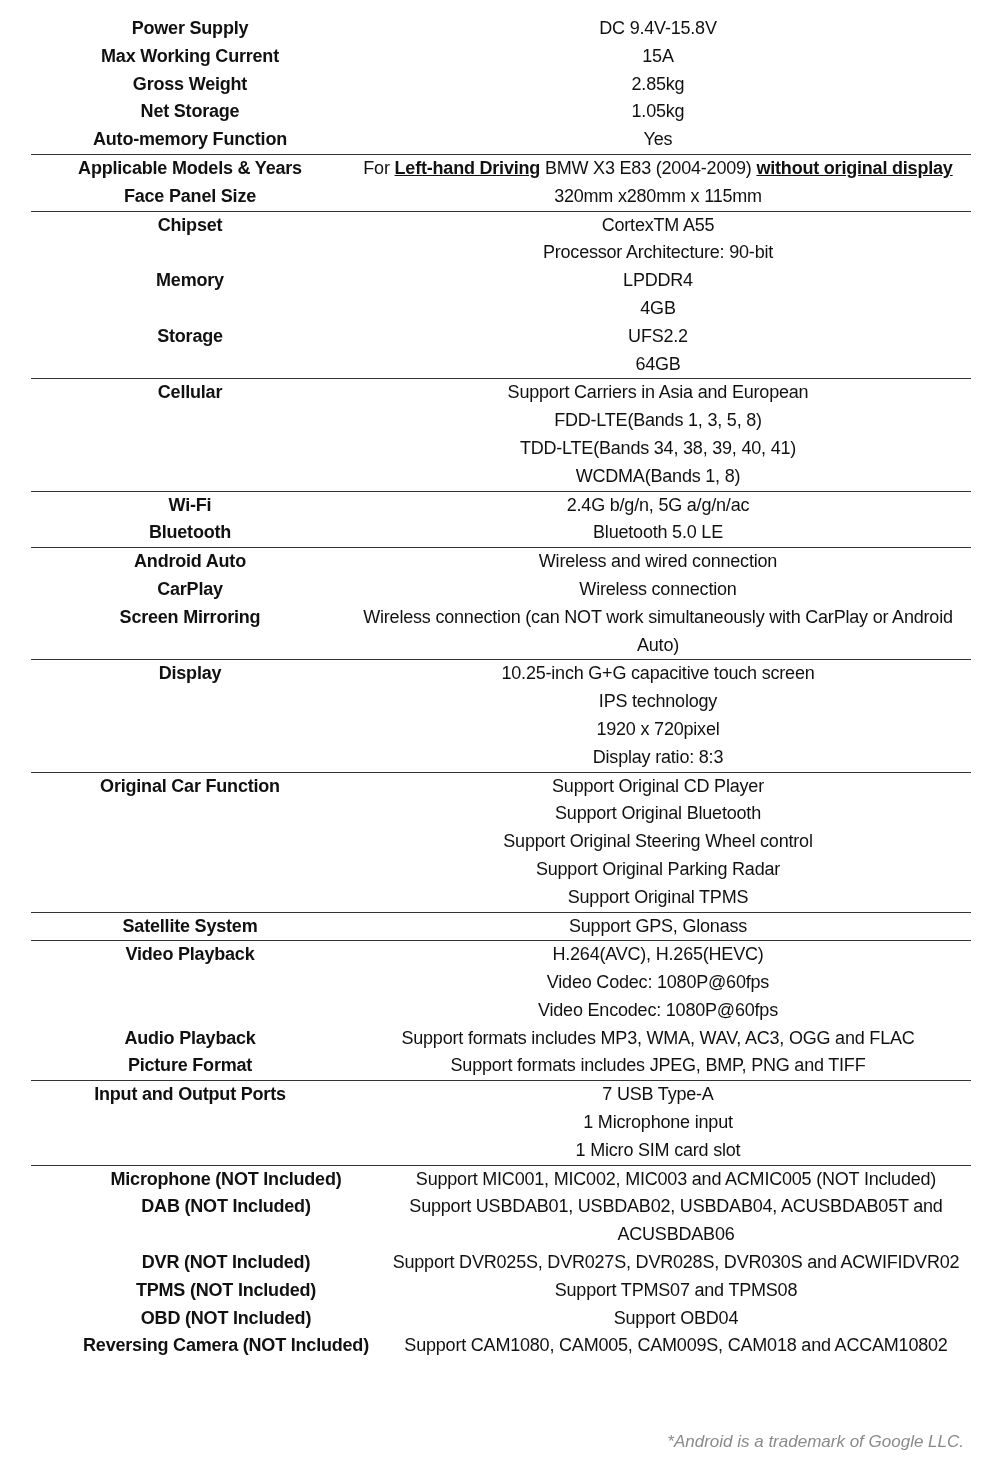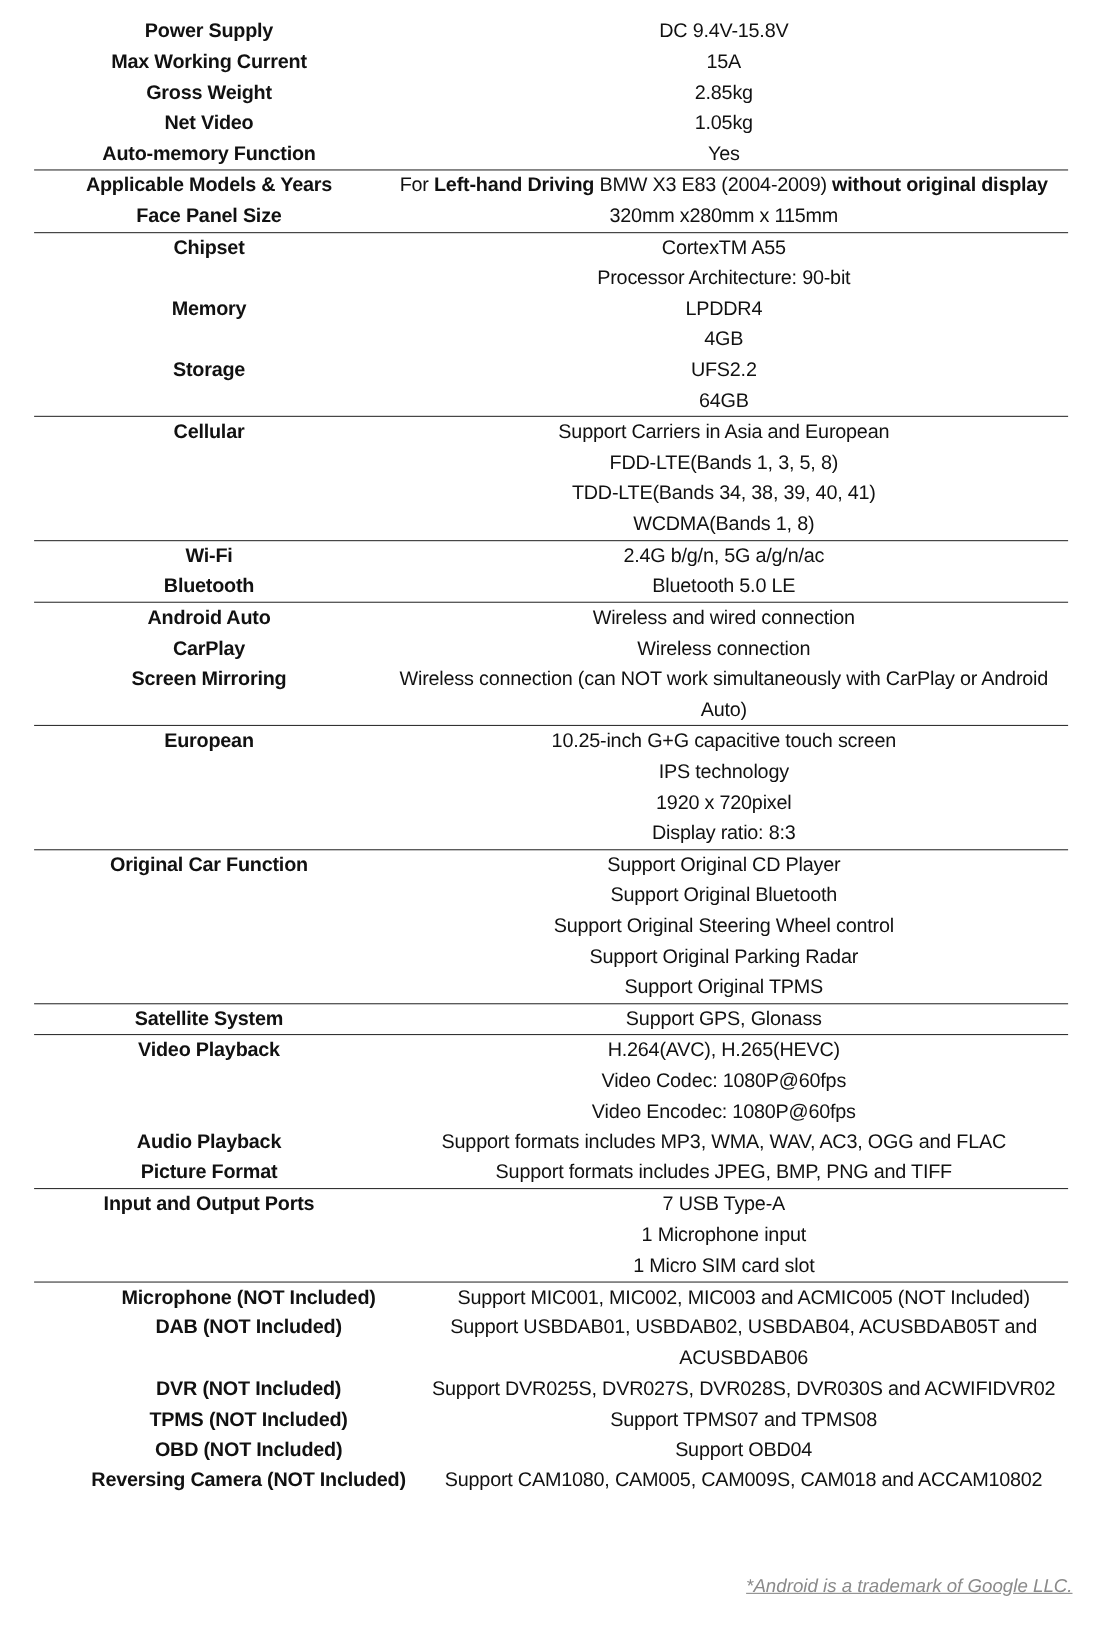--- a/index.html
+++ b/index.html
@@ -20,24 +20,24 @@
       padding-left: 4px; box-sizing: border-box; white-space: nowrap;
       letter-spacing: -0.2px;
       text-align: center;
     }
     .values { flex: 1; }
     .value {
       font-size: 18px; line-height: 27.8px; padding-left: 0px;
       letter-spacing: -0.2px;
       text-align: center;
     }
-    .value b { font-weight: bold; }
+    .value b { font-weight: bold; text-decoration: underline; }
     .footnote {
-      position: absolute; right: 25px; top: 1432px;
-      font-style: italic; font-size: 17px; color: #8a8a8a; text-decoration: underline;
+      position: absolute; right: 36px; top: 1432px;
+      font-style: italic; font-size: 17px; color: #8a8a8a;
     }
   </style>
 </head>
 <body>
 
 <div class="spec-table" id="spec-table">
     <div class="group">
       <div class="row">
         <div class="label">Power Supply</div>
         <div class="values">
@@ -50,21 +50,21 @@
           <div class="value">15A</div>
         </div>
       </div>
       <div class="row">
         <div class="label">Gross Weight</div>
         <div class="values">
           <div class="value">2.85kg</div>
         </div>
       </div>
       <div class="row">
-        <div class="label">Net Video</div>
+        <div class="label">Net Storage</div>
         <div class="values">
           <div class="value">1.05kg</div>
         </div>
       </div>
       <div class="row">
         <div class="label">Auto-memory Function</div>
         <div class="values">
           <div class="value">Yes</div>
         </div>
       </div>
@@ -146,21 +146,21 @@
       </div>
       <div class="row">
         <div class="label">Screen Mirroring</div>
         <div class="values">
           <div class="value">Wireless connection (can NOT work simultaneously with CarPlay or Android Auto)</div>
         </div>
       </div>
     </div>
     <div class="group">
       <div class="row">
-        <div class="label">European</div>
+        <div class="label">Display</div>
         <div class="values">
           <div class="value">10.25-inch G+G capacitive touch screen</div>
           <div class="value">IPS technology</div>
           <div class="value">1920 x 720pixel</div>
           <div class="value">Display ratio: 8:3</div>
         </div>
       </div>
     </div>
     <div class="group">
       <div class="row">

